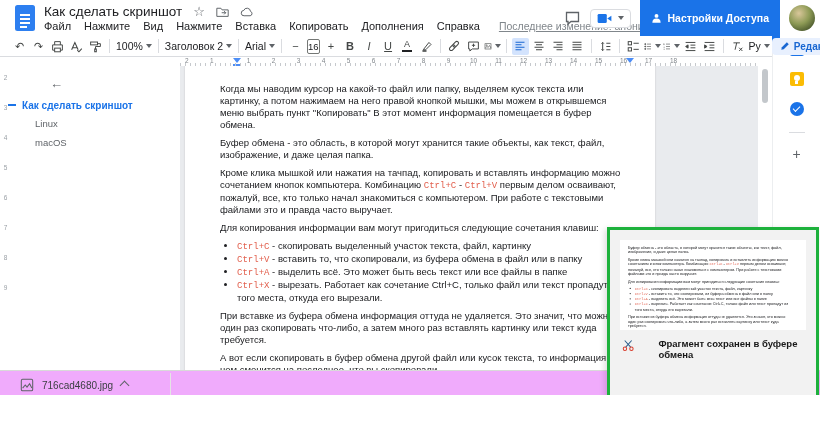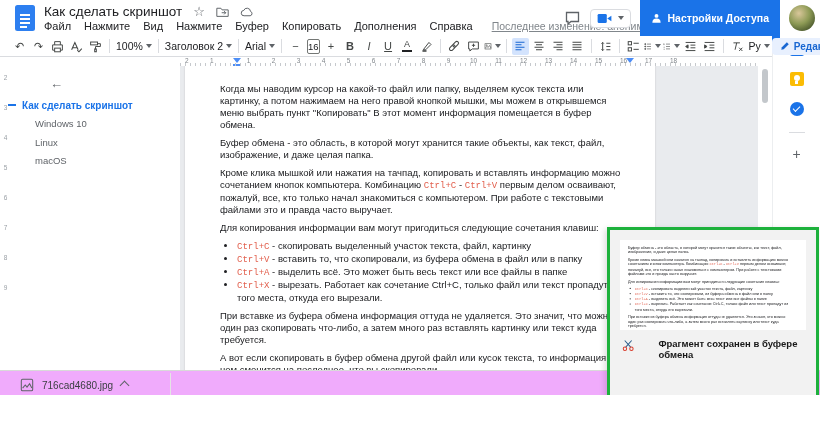--- a/index.html
+++ b/index.html
@@ -148,21 +148,21 @@
         <svg class="si" width="14" height="10" viewBox="0 0 16 12" fill="none" stroke="#5f6368" stroke-width="1.2">
             <path d="M4.5 10.5a3.2 3.2 0 01-.4-6.4 4.2 4.2 0 018.1 1.2 2.7 2.7 0 01-.4 5.2z"></path>
           </svg>
       </span>
     </div>
     <nav class="menu-row">
       <span class="menu-item">Файл</span>
       <span class="menu-item">Нажмите</span>
       <span class="menu-item">Вид</span>
       <span class="menu-item">Нажмите</span>
-      <span class="menu-item">Буфер</span>
+      <span class="menu-item">Вставка</span>
       <span class="menu-item">Копировать</span>
       <span class="menu-item">Дополнения</span>
       <span class="menu-item">Справка</span>
       <a class="last-edit">Последнее изменение: аноним 2 дня назад</a>
     </nav>
     <div class="hdr-right">
       <span>
         <svg class="si" width="17" height="16" viewBox="0 0 16 16" fill="none" stroke="#5f6368" stroke-width="1.3">
             <path d="M2 2.5h12v9H6.5L3.5 14v-2.5H2z"></path>
           </svg>
@@ -388,21 +388,20 @@
       <span>6</span>
       <span>7</span>
       <span>8</span>
       <span>9</span>
     </div>
 
   <aside class="outline">
     <span class="outline-back">←</span>
     <div class="o-list">
       <div class="o-item active">Как сделать скриншот</div>
-      <div class="o-item lvl2">Windows 10</div>
       <div class="o-item lvl2">Linux</div>
       <div class="o-item lvl2">macOS</div>
     </div>
   </aside>
 
   <div class="canvas">
     <div class="page">
       <div class="doctext">
         <p><span>Когда мы наводим курсор на какой-то файл или папку, выделяем кусок текста или картинку, а потом нажимаем на него правой кнопкой мышки, мы можем в открывшемся меню выбрать пункт "Копировать" В этот момент информация помещается в буфер обмена.</span></p>
         <p><span>Буфер обмена - это область, в которой могут хранится такие объекты, как текст, файл, изображение, и даже целая папка.</span></p>

